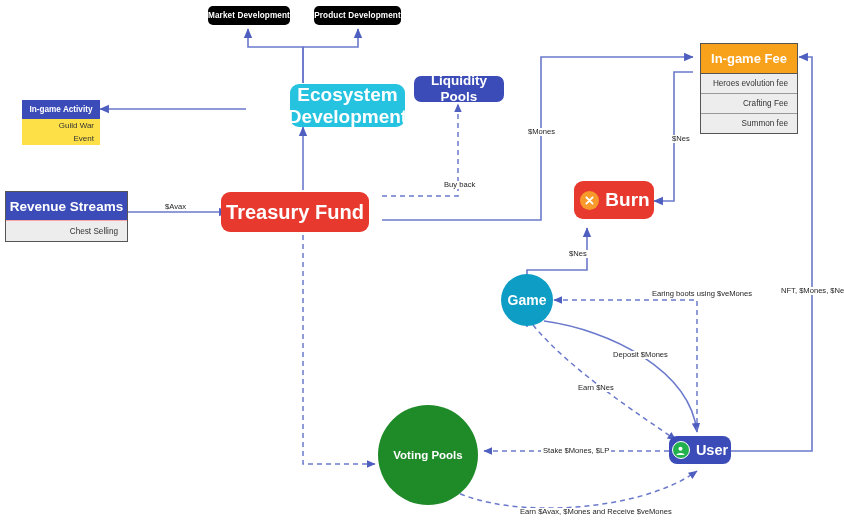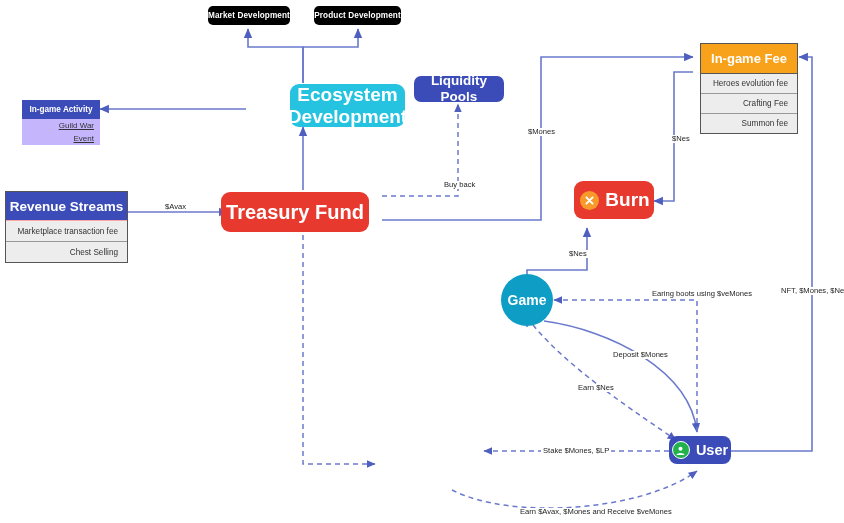--- a/index.html
+++ b/index.html
@@ -30,22 +30,22 @@
   .circ-game{background:#0e9dc4;font-size:14px;font-weight:600;}
   .circ-vote{background:#1f8a28;font-size:11.5px;font-weight:700;}
 
   
   .tbl{display:flex;flex-direction:column;}
   .tbl .th{color:#fff;font-weight:700;display:flex;align-items:center;
            justify-content:center;}
   .tbl .td{background:#ededed;color:#333;display:flex;align-items:center;
            justify-content:flex-end;padding-right:6px;}
   .tbl-ingame .th{background:#3b4cb8;font-size:8.2px;height:19px;}
-  .tbl-ingame .td{font-size:8px;background:#c4b5fd;height:13px;
-                  justify-content:flex-end;text-decoration:underline;}
+  .tbl-ingame .td{font-size:8px;background:#fde047;height:13px;
+                  justify-content:flex-end;}
   .tbl-rev{border:1px solid #555;}
   .tbl-rev .th{background:#3b4cb8;font-size:13.5px;height:28px;
                border-bottom:1px solid #fca5a5;}
   .tbl-rev .td{font-size:8.2px;height:20px;border-bottom:1px solid #999;
                padding-right:9px;}
   .tbl-rev .td:last-child{border-bottom:none;}
   .tbl-fee{border:1px solid #555;}
   .tbl-fee .th{background:#f8a11a;font-size:13px;height:29px;
                border-bottom:1px solid #555;}
   .tbl-fee .td{font-size:8.2px;height:19px;border-bottom:1px solid #999;
@@ -136,21 +136,20 @@
   </div>
 
   <div class="node tbl tbl-ingame" style="left:22px;top:100px;width:78px;">
     <div class="th">In-game Activity</div>
     <div class="td">Guild War</div>
     <div class="td">Event</div>
   </div>
 
   <div class="node tbl tbl-rev" style="left:5px;top:191px;width:123px;">
     <div class="th">Revenue Streams</div>
-    <div class="td">Marketplace transaction fee</div>
     <div class="td">Chest Selling</div>
   </div>
 
   <div class="node pill pill-treasury" style="left:221px;top:192px;width:148px;height:40px;">
     <span>Treasury Fund</span>
   </div>
 
   <div class="node pill pill-burn" style="left:574px;top:181px;width:80px;height:38px;">
     <span class="burn-icon">
       <svg width="13" height="13" viewBox="0 0 13 13">
@@ -164,20 +163,23 @@
     <div class="th">In-game Fee</div>
     <div class="td">Heroes evolution fee</div>
     <div class="td">Crafting Fee</div>
     <div class="td">Summon fee</div>
   </div>
 
   <div class="node circ circ-game" style="left:501px;top:274px;width:52px;height:52px;">
     <span>Game</span>
   </div>
 
+  <div class="node circ circ-vote" style="left:378px;top:405px;width:100px;height:100px;">
+    <span>Voting Pools</span>
+  </div>
 
   <div class="node pill pill-user" style="left:669px;top:436px;width:62px;height:28px;justify-content:center;">
     <span class="user-icon">
       <svg width="11" height="11" viewBox="0 0 12 12">
         <circle cx="6" cy="4" r="2.2" fill="#fff"></circle>
         <path d="M1.6,11 C1.6,7.9 10.4,7.9 10.4,11 z" fill="#fff"></path>
       </svg>
     </span>
     <span>User</span>
   </div>

